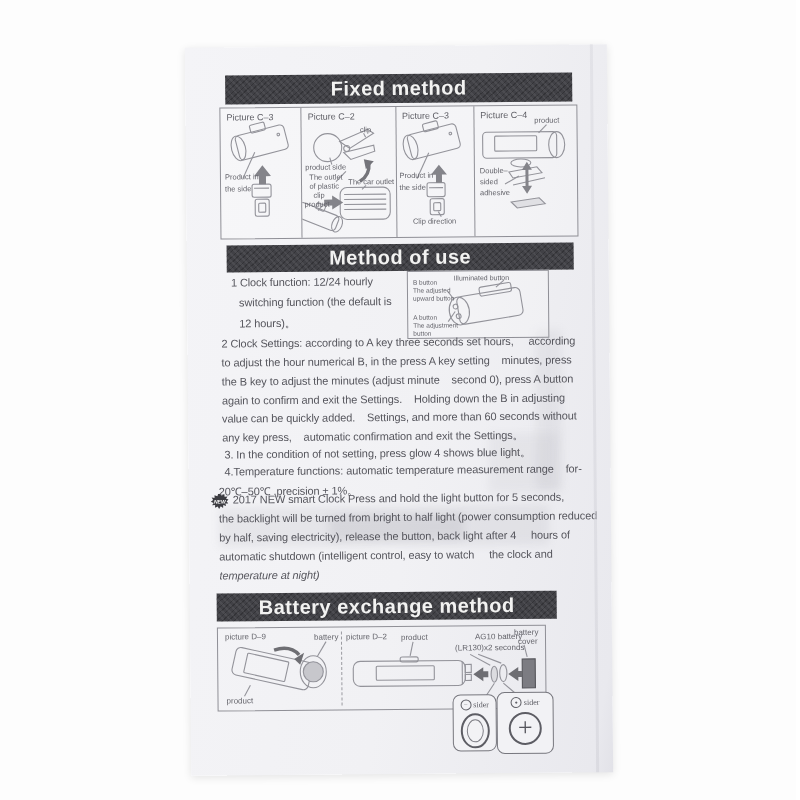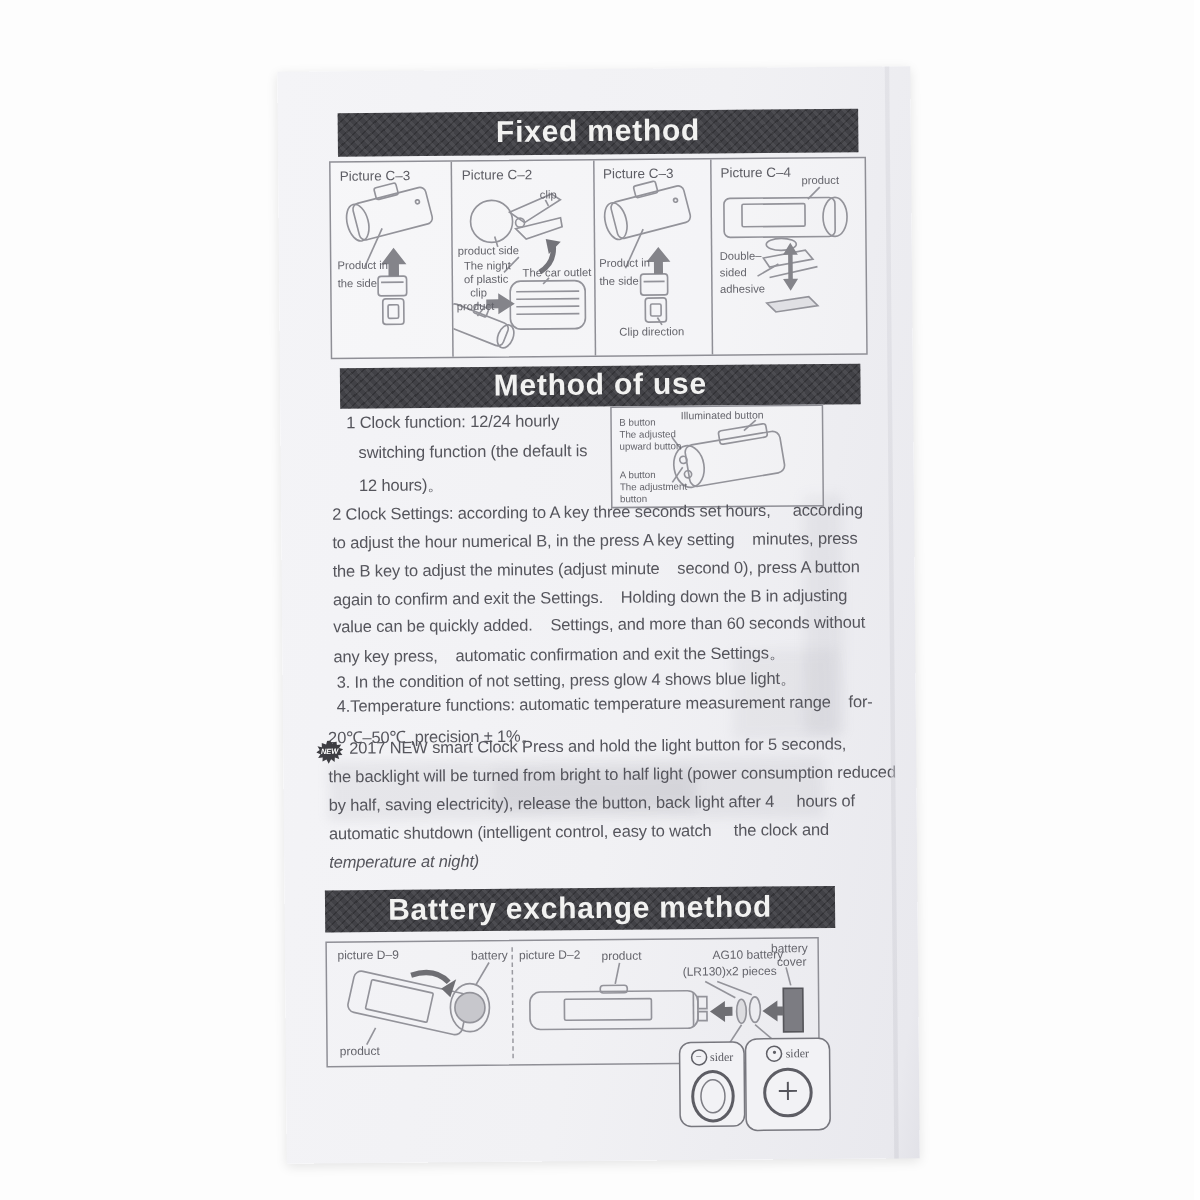--- a/index.html
+++ b/index.html
@@ -101,21 +101,21 @@
               <rect x="10" y="97" width="9" height="6" rx="1"></rect>
             </g>
           </g>
           <path d="M58 74 q10 -6 9 -18" stroke="#74747a" stroke-width="3.5" fill="none"></path>
           <polygon points="62,52 72,54 64,62" fill="#74747a"></polygon>
           <path d="M22 92 h8 v-4 l11 7 -11 7 v-4 h-8 z" fill="#84848a"></path>
         </svg>
         <span class="ttl" style="left:6px;top:4px;text-align:center;">Picture C–2</span>
         <span class="lbl" style="left:58px;top:18px;">clip</span>
         <span class="lbl" style="left:3px;top:55px;">product side</span>
-        <span class="lbl" style="left:7px;top:65px;">The night</span>
+        <span class="lbl" style="left:7px;top:65px;">The outlet</span>
         <span class="lbl" style="left:7px;top:74px;">of plastic</span>
         <span class="lbl" style="left:11px;top:83px;">clip</span>
         <span class="lbl" style="left:2px;top:92px;">product</span>
         <span class="lbl" style="left:46px;top:70px;">The car outlet</span>
       </div>
 
       <div class="panel" style="width:78px;">
         <svg width="78" height="128">
           <g class="art">
             <g transform="rotate(-14 38 34)">
@@ -246,21 +246,21 @@
         <polygon points="76,31 86,25 82,37" fill="#6e6e73"></polygon>
         <polygon points="255,48 265,41 265,45 270,45 270,51 265,51 265,55" fill="#6e6e73"></polygon>
         <polygon points="290,48 300,41 300,45 304,45 304,51 300,51 300,55" fill="#6e6e73"></polygon>
       </svg>
       <span class="lbl" style="left:7px;top:4px;font-size:8px;">picture D–9</span>
       <span class="lbl" style="left:96px;top:5px;font-size:8px;">battery</span>
       <span class="lbl" style="left:8px;top:68px;font-size:8px;">product</span>
       <span class="lbl" style="left:128px;top:5px;font-size:8px;">picture D–2</span>
       <span class="lbl" style="left:183px;top:6px;font-size:8px;">product</span>
       <span class="lbl" style="left:225px;top:6px;font-size:8px;margin-left:32px;">AG10 battery</span>
-      <span class="lbl" style="left:237px;top:17px;font-size:8px;">(LR130)x2 pieces</span>
+      <span class="lbl" style="left:237px;top:17px;font-size:8px;">(LR130)x2 seconds</span>
       <span class="lbl" style="left:296px;top:2px;font-size:8px;">battery</span>
       <span class="lbl" style="left:300px;top:11px;font-size:8px;">cover</span>
     </div>
 
     <div class="sider-box" style="left:262px;top:649px;width:42px;height:55px;">
       <div class="sider-head">
         <span class="pole">−</span>
         <span>sider</span>
       </div>
       <div class="coin-ring">

